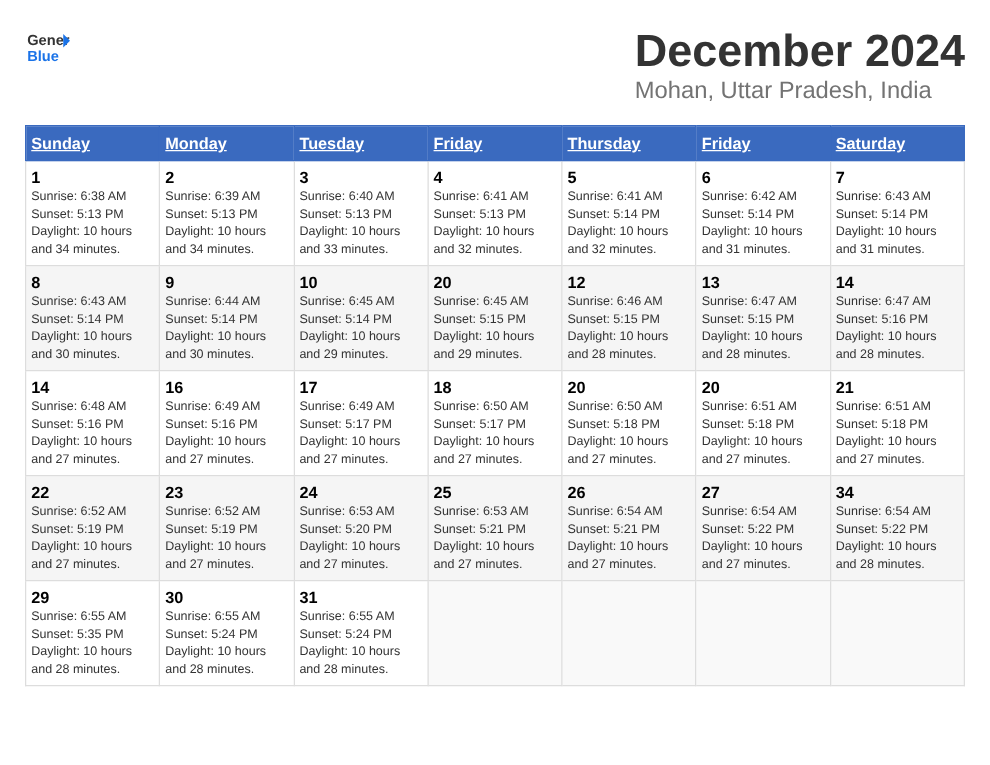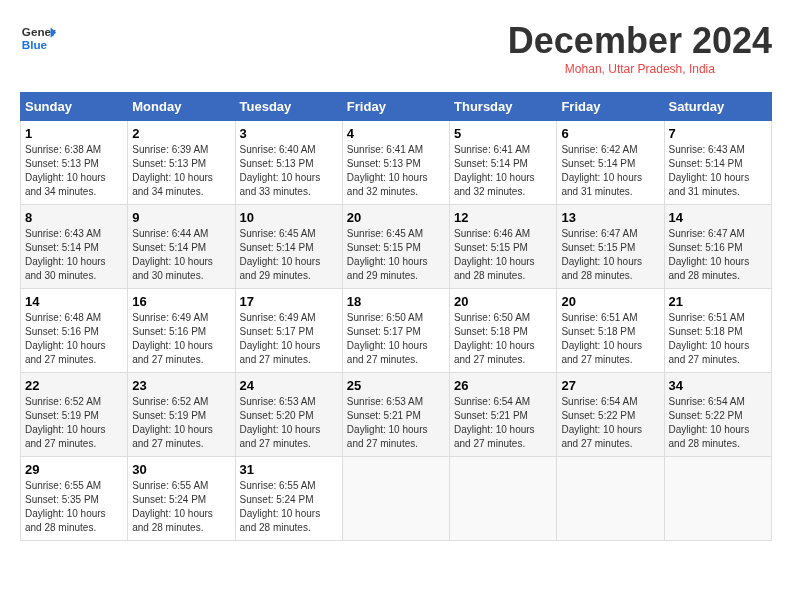--- a/index.html
+++ b/index.html
@@ -19,46 +19,47 @@
     .logo {
       display: flex;
       align-items: center;
       gap: 4px;
     }
     .logo-icon {
       width: 36px;
       height: 36px;
     }
     .title-area {
-      text-align: center;
+      text-align: left;
     }
     .month-title {
       font-size: 36px;
       font-weight: bold;
       color: #333;
     }
     .location-title {
-      font-size: 12px;
-      color: #ef4444;
+      font-size: 19px;
+      color: #737373;
     }
     table {
       width: 100%;
       border-collapse: collapse;
       font-size: 11px;
     }
     thead tr {
       background-color: #3a6abf;
       color: #fff;
     }
     thead th {
       padding: 6px 4px;
       text-align: left;
       font-size: 13px;
       font-weight: bold;
       border: 1px solid #3a6abf;
+      text-decoration: underline;
     }
     tbody tr {
       border-bottom: 1px solid #ccc;
     }
     tbody tr:nth-child(odd) {
       background-color: #fff;
     }
     tbody tr:nth-child(even) {
       background-color: #f5f5f5;
     }

